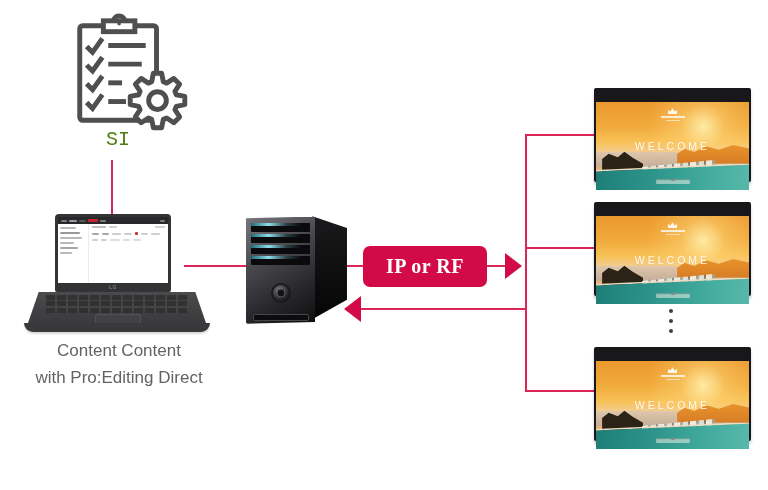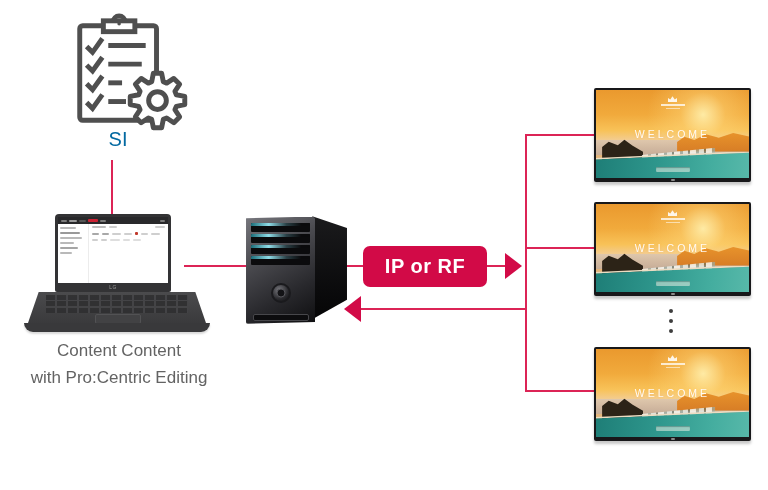--- a/index.html
+++ b/index.html
@@ -8,25 +8,25 @@
   .abs{position:absolute;}
   
   .line{position:absolute;background:var(--line,#dc2456);}
   .arrowhead{position:absolute;width:0;height:0;}
   .arrowhead.right{border-top:13px solid transparent;border-bottom:13px solid transparent;
                    border-left:17px solid var(--accent,#d20a47);}
   .arrowhead.left{border-top:13px solid transparent;border-bottom:13px solid transparent;
                   border-right:17px solid var(--accent,#d20a47);}
   
   .label{position:absolute;color:#636363;font-size:17px;text-align:center;line-height:27px;}
-  .label.si{font-size:20px;color:#0369a1;}
+  .label.si{font-size:20px;color:#4d7c0f;font-family:Liberation Mono, monospace;}
   
   .pill{position:absolute;left:363px;top:246px;width:124px;height:41px;border-radius:7px;
         background:var(--accent,#d20a47);color:#fff;font-size:20px;font-weight:bold;
-        display:flex;align-items:center;justify-content:center;letter-spacing:.5px;}
+        display:flex;align-items:center;justify-content:center;letter-spacing:.5px;font-family:Liberation Serif, serif;}
   
   .lap-screen{position:absolute;left:55px;top:214px;width:116px;height:78px;background:#333335;
               border-radius:4px 4px 2px 2px;padding:3px 3px 9px 3px;box-sizing:border-box;}
   .scr{width:100%;height:100%;background:#fff;overflow:hidden;display:flex;flex-direction:column;}
   .scr-header{height:7px;background:#29292b;display:flex;align-items:center;gap:2px;padding:0 3px;flex:none;}
   .chip{height:2px;background:#7a7a7a;border-radius:1px;}
   .chip.red{background:#c23; height:3px;}
   .scr-body{flex:1;display:flex;}
   .scr-side{width:26px;border-right:1px solid #ececec;padding:3px 2px;}
   .sline{height:2px;background:#b9b9b9;margin-bottom:3px;border-radius:1px;}
@@ -65,21 +65,21 @@
                width:7px;height:7px;border-radius:50%;background:#131316;border:1px solid #55555a;}
   .srv-slot{position:absolute;left:10%;bottom:3%;width:78%;height:5px;background:#0c0c0e;
             border:1px solid #47474b;border-radius:2px;}
   
   .tv{position:absolute;left:594px;width:157px;height:94px;background:#18181a;border-radius:2px;
       padding:2px 2px 4px 2px;box-sizing:border-box;box-shadow:0 3px 3px rgba(0,0,0,.22);}
   .tv::after{content:"";position:absolute;left:50%;bottom:1px;transform:translateX(-50%);
              width:4px;height:2px;background:#8a8a8a;border-radius:1px;}
   .tv-screen{position:relative;width:100%;height:100%;overflow:hidden;
      background:radial-gradient(circle at 70% 28%,rgba(255,238,170,.95) 0%,rgba(255,214,120,.45) 18%,rgba(255,200,100,0) 45%),
-                linear-gradient(180deg,#ea992e 0%,#f1aa3c 28%,#f8c258 46%,#f2cd96 58%,#e8bb82 66%,#e2b47b 74%);}
+                linear-gradient(180deg,#ea992e 0%,#f1aa3c 28%,#f8c258 46%,#f2cd96 58%,#e8bb82 66%,#e2b47b 74%);margin-top:12px;}
   .far-sea{position:absolute;left:0;top:57%;width:100%;height:17%;opacity:.9;
            background:linear-gradient(180deg,#dcc6ae,#c3ac9b);}
   .cliffs{position:absolute;right:0;top:46%;width:47%;height:24%;filter:blur(.7px);
           background:linear-gradient(180deg,#ea962c 0%,#d77d26 100%);
           clip-path:polygon(0 55%,10% 30%,24% 45%,40% 18%,58% 35%,78% 12%,100% 28%,100% 100%,0 100%);}
   .rock{position:absolute;left:4%;top:55%;width:27%;height:28%;background:#2c2317;
         clip-path:polygon(0 35%,16% 14%,38% 28%,54% 6%,74% 30%,100% 55%,100% 100%,0 100%);}
   .resort{position:absolute;left:30%;top:66%;width:48%;height:12%;transform:skewY(-2deg);filter:blur(.4px);
           background:repeating-linear-gradient(90deg,rgba(246,246,240,.85) 0 6px,rgba(150,175,170,.65) 6px 9px,rgba(228,234,228,.85) 9px 14px,rgba(85,110,104,.55) 14px 16px);
           clip-path:polygon(0 55%,100% 10%,100% 100%,0 100%);}
@@ -179,21 +179,21 @@
     <div class="lap-chin">LG</div>
     <div class="lap-base">
       <div class="keys"></div>
       <div class="tpad"></div>
     </div>
     <div class="lap-foot"></div>
   </div>
 
   <div class="label" style="left:0;top:337px;width:238px;">
     <div>Content Content</div>
-    <div>with Pro:Centric Editing</div>
+    <div>with Pro:Editing Direct</div>
   </div>
 
   <div class="line" style="left:184px;top:265px;width:64px;height:2px;"></div>
 
   <div class="server">
     <div class="srv-side"></div>
     <div class="srv-front">
       <div class="bay">
           <div class="led"></div>
         </div>

